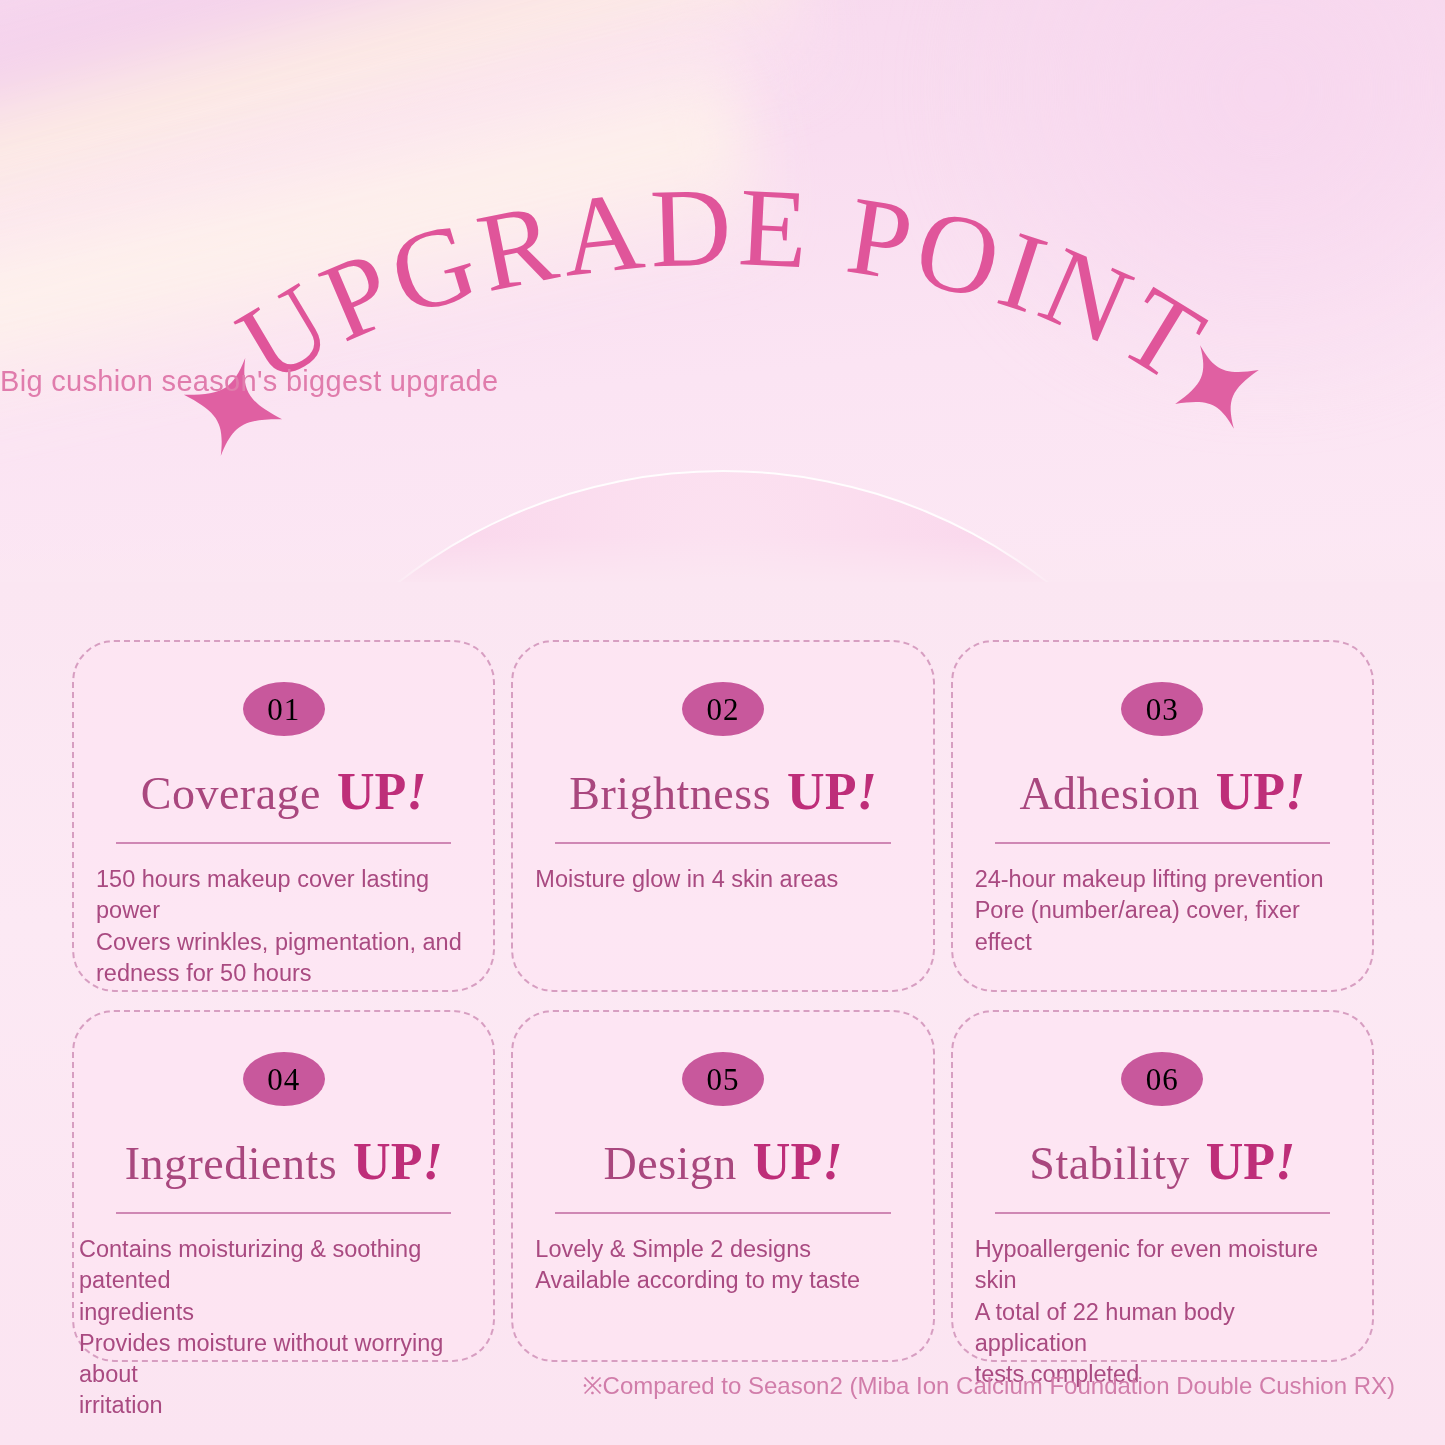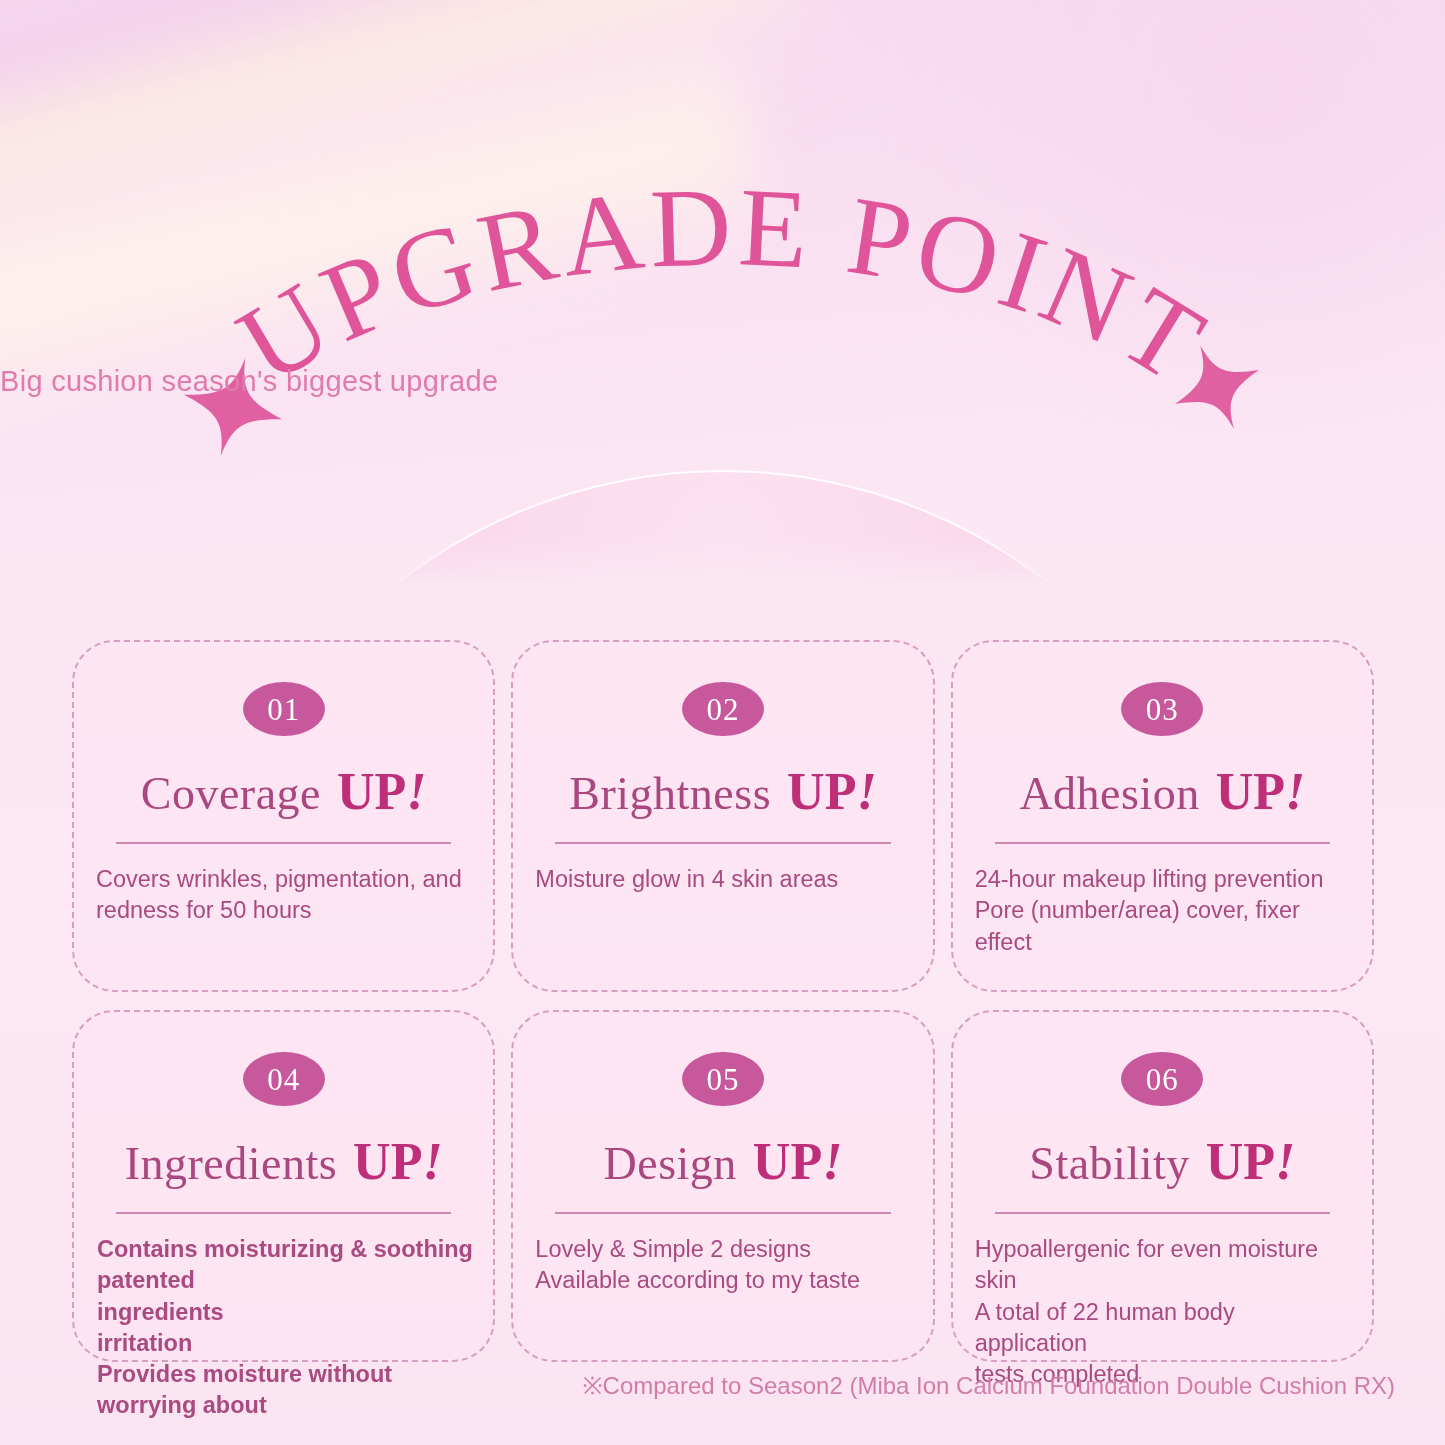--- a/index.html
+++ b/index.html
@@ -133,21 +133,21 @@
     width:82px; height:54px;
     border-radius:50%;
     background:#C8589C;
     display:flex;
     align-items:center;
     justify-content:center;
   }
   .badge span {
     font-family:"Liberation Serif", serif;
     font-size:31px;
-    color:#ffffff;
+    color:#000000;
     letter-spacing:1px;
     line-height:1;
   }
 
   .heading {
     position:absolute;
     left:0; top:120px;
     width:100%;
     text-align:center;
     white-space:nowrap;
@@ -184,21 +184,21 @@
     position:absolute;
     left:22px; top:222px;
     width:calc(100% - 44px);
     font-family:"Liberation Sans", sans-serif;
     font-size:23.5px;
     line-height:1.33;
     color:#A94A81;
   }
   .desc .l { display:block; }
 
-  .card.wide .desc { left:23px; width:calc(100% - 24px);font-weight:bold; }
+  .card.wide .desc { left:5px; width:calc(100% - 24px); }
 
   .footnote {
     position:absolute;
     right:50px; top:786px;
     font-family:"Liberation Sans", sans-serif;
     font-size:24px;
     color:#D17DAA;
     white-space:nowrap;
   }
 </style>
@@ -240,20 +240,21 @@
 
       <div class="card">
         <div class="badge">
           <span>01</span>
         </div>
         <div class="heading">
           <span class="word">Coverage</span><span class="up">UP</span><span class="bang">!</span>
         </div>
         <div class="divider"></div>
         <div class="desc">
+          <span class="l">150 hours makeup cover lasting power</span>
           <span class="l">Covers wrinkles, pigmentation, and</span>
           <span class="l">redness for 50 hours</span>
         </div>
       </div>
 
       <div class="card">
         <div class="badge">
           <span>02</span>
         </div>
         <div class="heading">
@@ -283,22 +284,22 @@
         <div class="badge">
           <span>04</span>
         </div>
         <div class="heading">
           <span class="word">Ingredients</span><span class="up">UP</span><span class="bang">!</span>
         </div>
         <div class="divider"></div>
         <div class="desc">
           <span class="l">Contains moisturizing &amp; soothing patented</span>
           <span class="l">ingredients</span>
+          <span class="l">Provides moisture without worrying about</span>
           <span class="l">irritation</span>
-          <span class="l">Provides moisture without worrying about</span>
         </div>
       </div>
 
       <div class="card">
         <div class="badge">
           <span>05</span>
         </div>
         <div class="heading">
           <span class="word">Design</span><span class="up">UP</span><span class="bang">!</span>
         </div>

